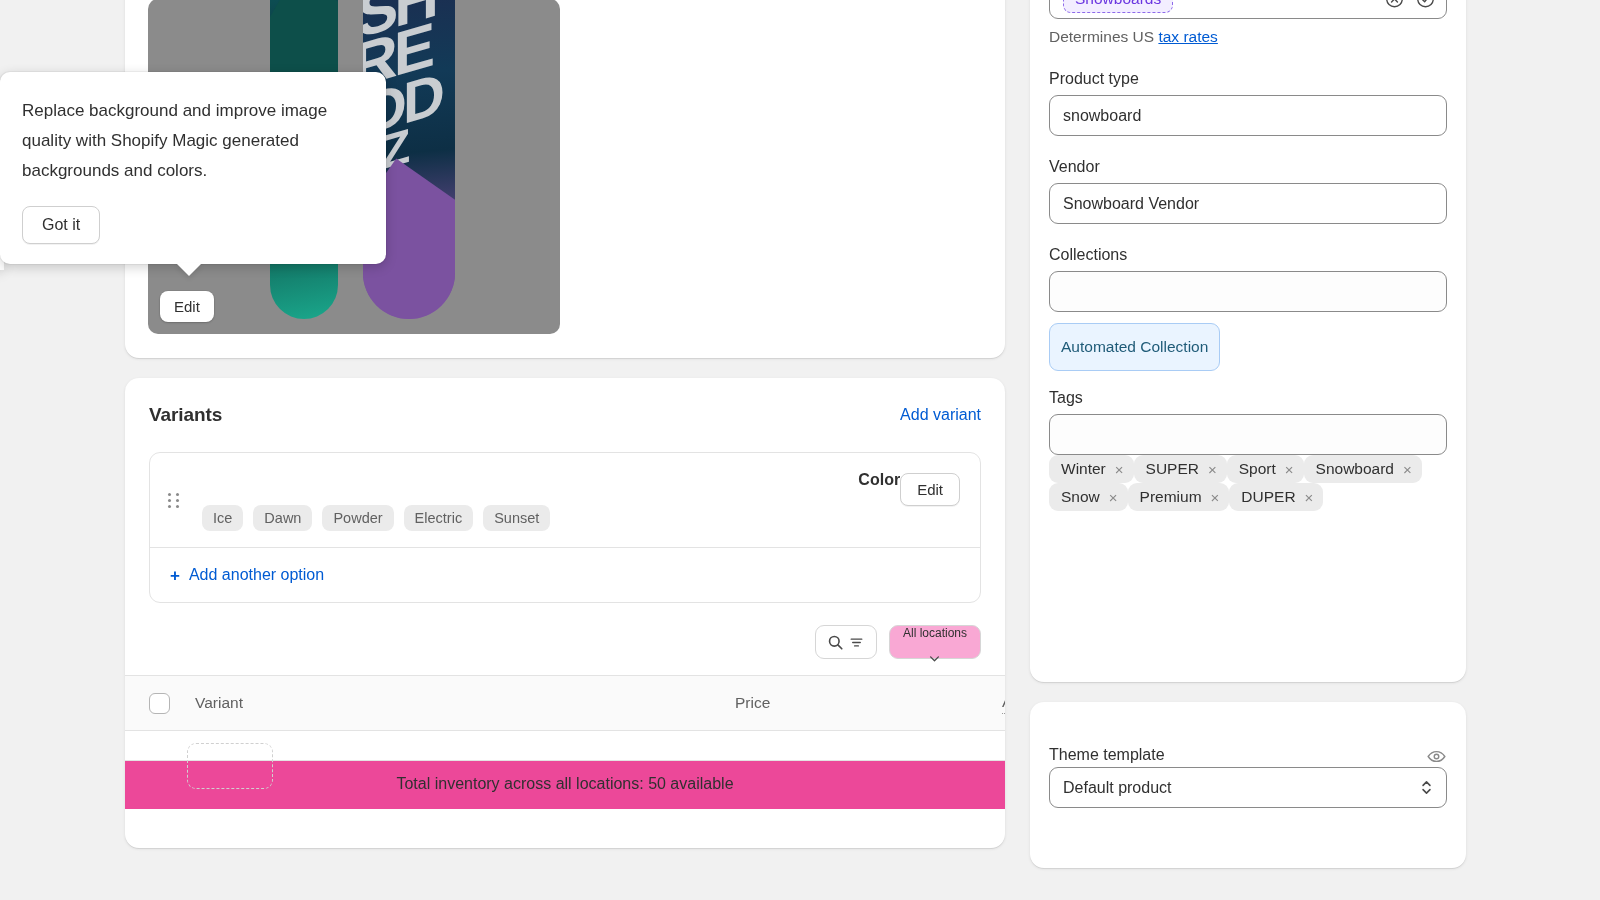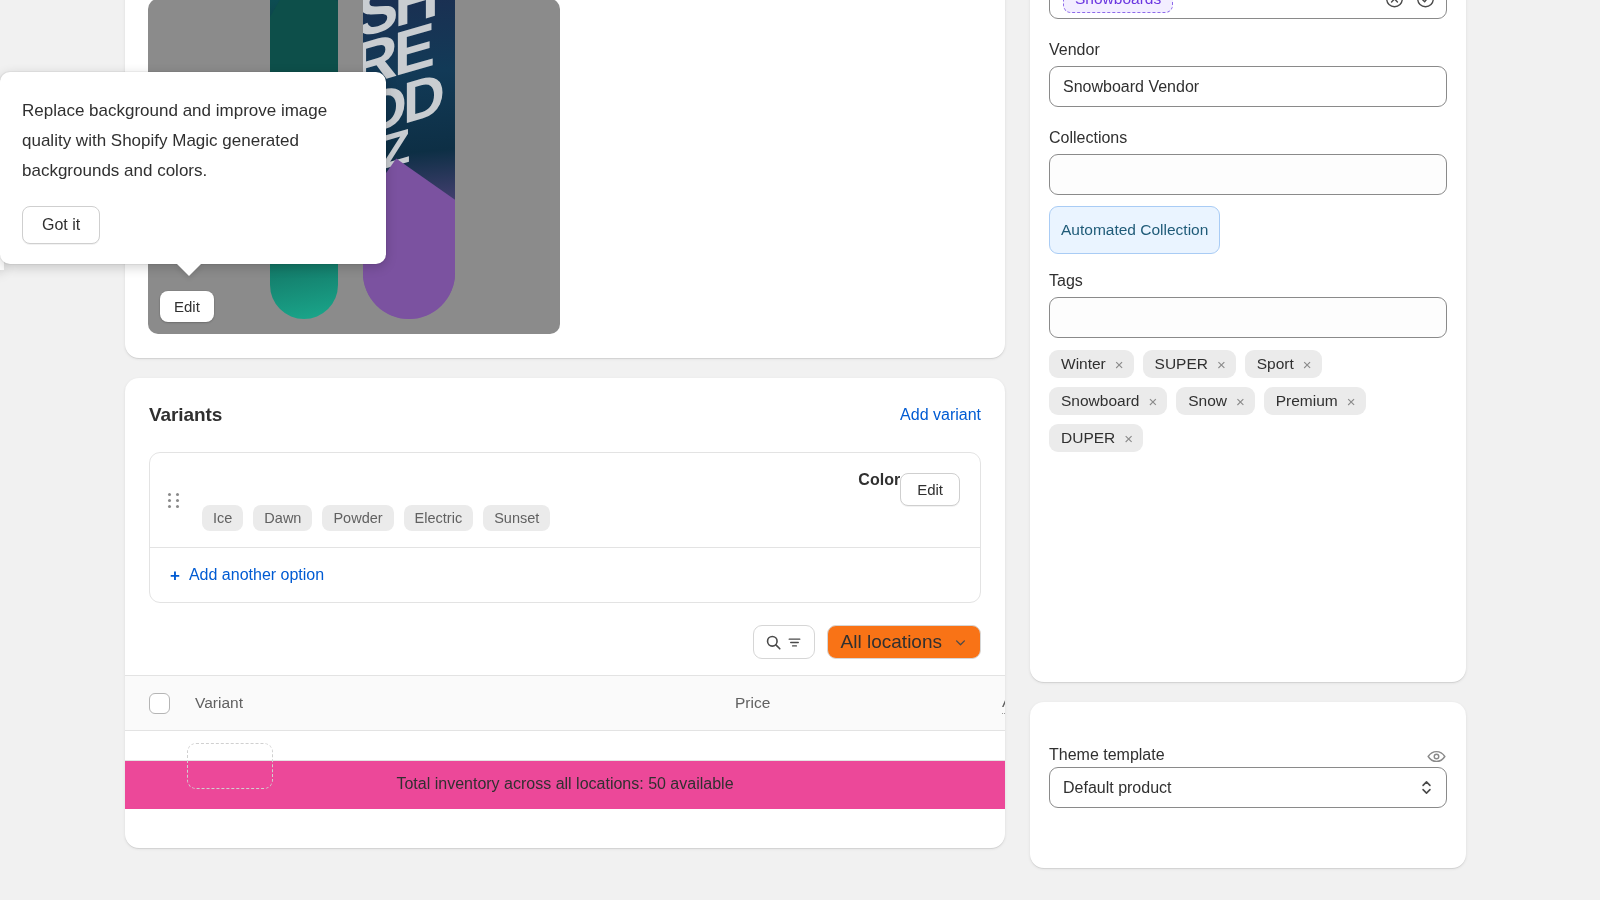--- a/index.html
+++ b/index.html
@@ -136,22 +136,22 @@
 
   .tools-row {
     display:flex; justify-content:flex-end; align-items:center; gap:12px;
     padding: 22px 24px 16px 24px;
   }
   .icon-btn {
     width:62px; height:34px; border:1px solid #d6d6d6; border-radius:9px;
     background:#fff; display:flex; align-items:center; justify-content:center; gap:5px;
   }
   .sel-btn {
-    height:34px; border:1px solid #d6d6d6; border-radius:9px; background:#f97316;
-    display:flex; align-items:center; gap:12px; padding:0 13px; font-size:19px; color:#303030;
+    height:34px; border:1px solid #d6d6d6; border-radius:9px; background:#f9a8d4;
+    display:flex; align-items:center; gap:12px; padding:0 13px; font-size:12px; color:#303030;flex-direction:column;
   }
 
   .table-head {
     display:flex; align-items:center;
     border-top:1px solid #e3e3e3; border-bottom:1px solid #e3e3e3;
     background:#fafafa; height:56px; padding:0 24px;
   }
   .cb {
     width:21px; height:21px; border:1px solid #b5b5b5; border-radius:6px; background:#fff;
   }
@@ -194,21 +194,21 @@
     display:inline-block; border:1.5px dashed #8e6bea; color:#6a36e0;
     background:#f3eeff; border-radius:8px; padding:4px 11px; font-size:15.5px;
   }
   .helper { font-size:15.5px; color:#616161; margin-top:9px; }
   .helper a { color:#005bd3; text-decoration:underline; }
 
   .chip-blue {
     display:inline-block; background:#eaf4ff; border:1px solid #a9ccf5;
     color:#1f5b78; border-radius:9px; padding:14px 11px; font-size:15.5px;
   }
-  .tagchips { display:flex; flex-wrap:wrap; gap:9px; margin-top:12px; }
+  .tagchips { display:flex; flex-wrap:wrap; }
   .tagchip {
     background:#ebebeb; color:#303030; border-radius:9px;
     padding:5px 10px 5px 12px; font-size:15.5px; display:flex; align-items:center; gap:9px;
   }
   .tagchip .x { color:#8a8a8a; font-size:15px; line-height:1; }
 
   .theme-head { display:flex; justify-content:space-between; }
   .select {
     width:398px; height:41px; border:1px solid #8a8a8a; border-radius:9px;
     background:#fff; display:flex; align-items:center; justify-content:space-between;
@@ -367,21 +367,28 @@
             </span>
             <span>
               <svg width="19" height="19" viewBox="0 0 22 22" fill="none" stroke="#4a4a4a" stroke-width="1.6">
                 <circle cx="11" cy="11" r="9"></circle>
                 <polyline points="7,11.2 10,14.2 15,8" stroke-linecap="round" stroke-linejoin="round"></polyline>
               </svg>
             </span>
           </span>
         </div>
 
-
+        <div class="helper">
+          <span>Determines US </span><a href="#">tax rates</a>
+        </div>
+
+        <div style="margin-top:24px;">
+          <div class="field-label">Product type</div>
+          <div class="input">snowboard</div>
+        </div>
 
         <div style="margin-top:22px;">
           <div class="field-label">Vendor</div>
           <div class="input">Snowboard Vendor</div>
         </div>
 
         <div style="margin-top:22px;">
           <div class="field-label">Collections</div>
           <div class="input input-empty" placeholder=""></div>
           <div style="margin-top:11px;">

